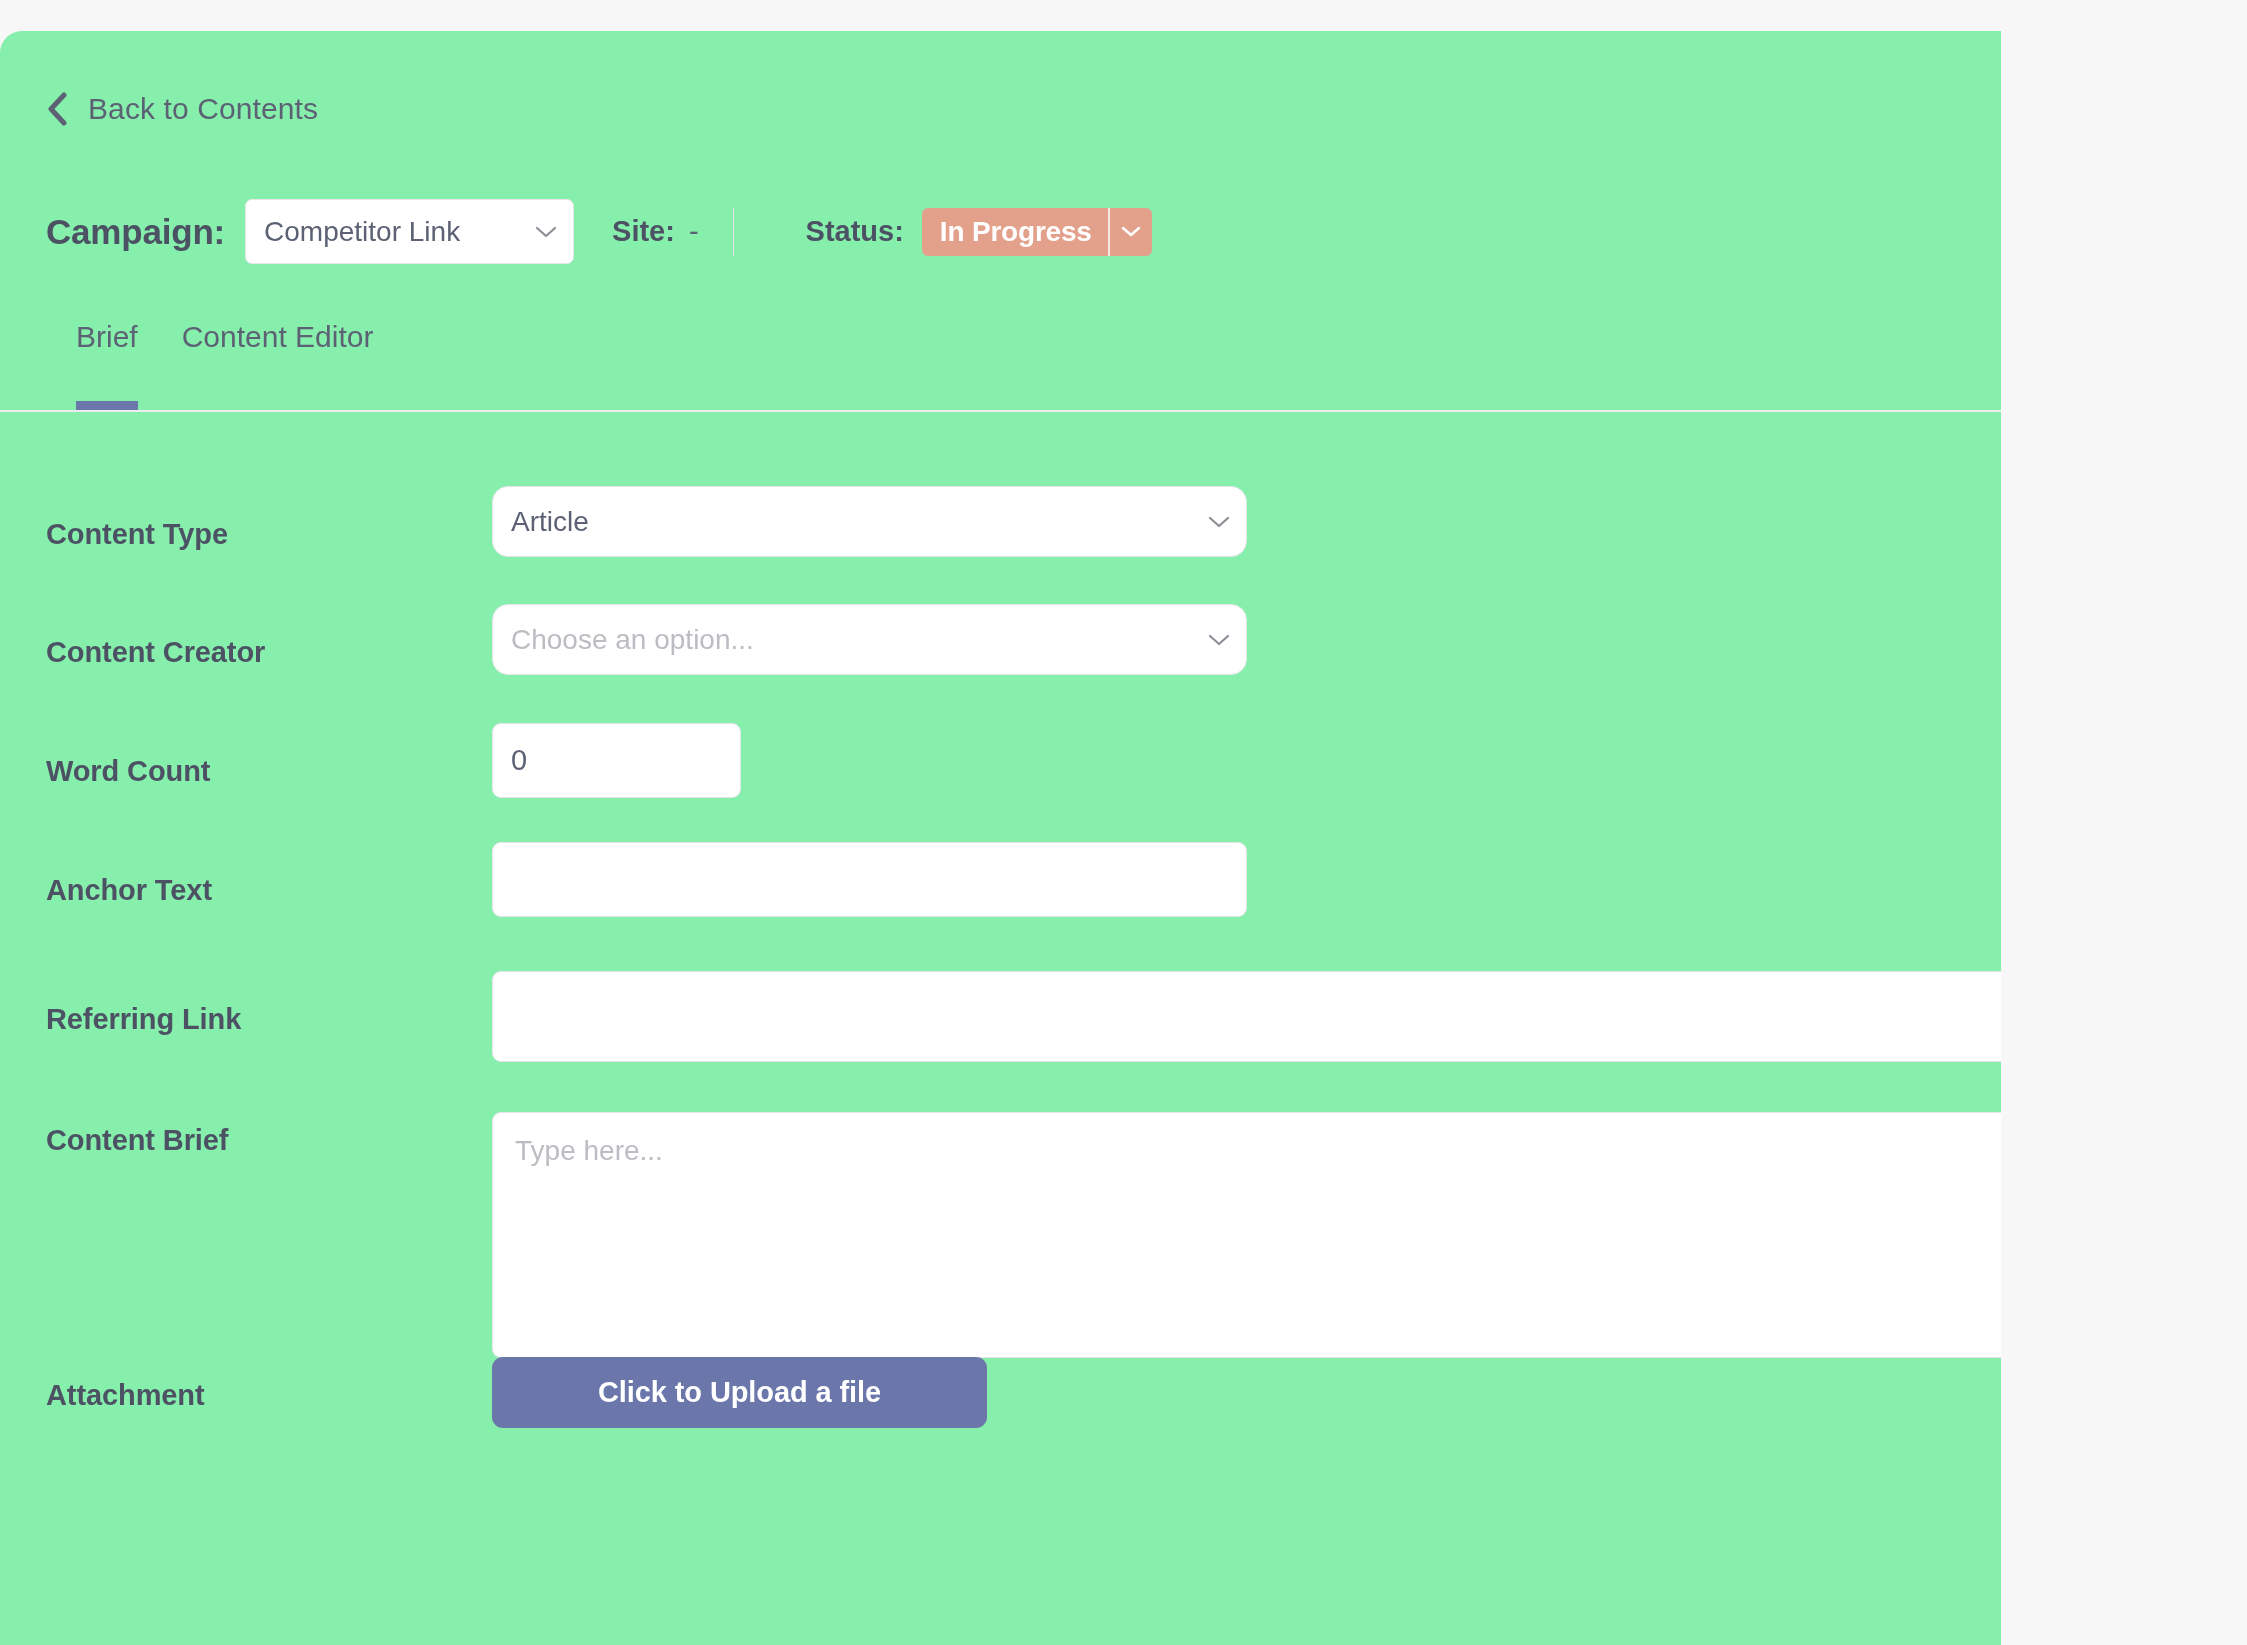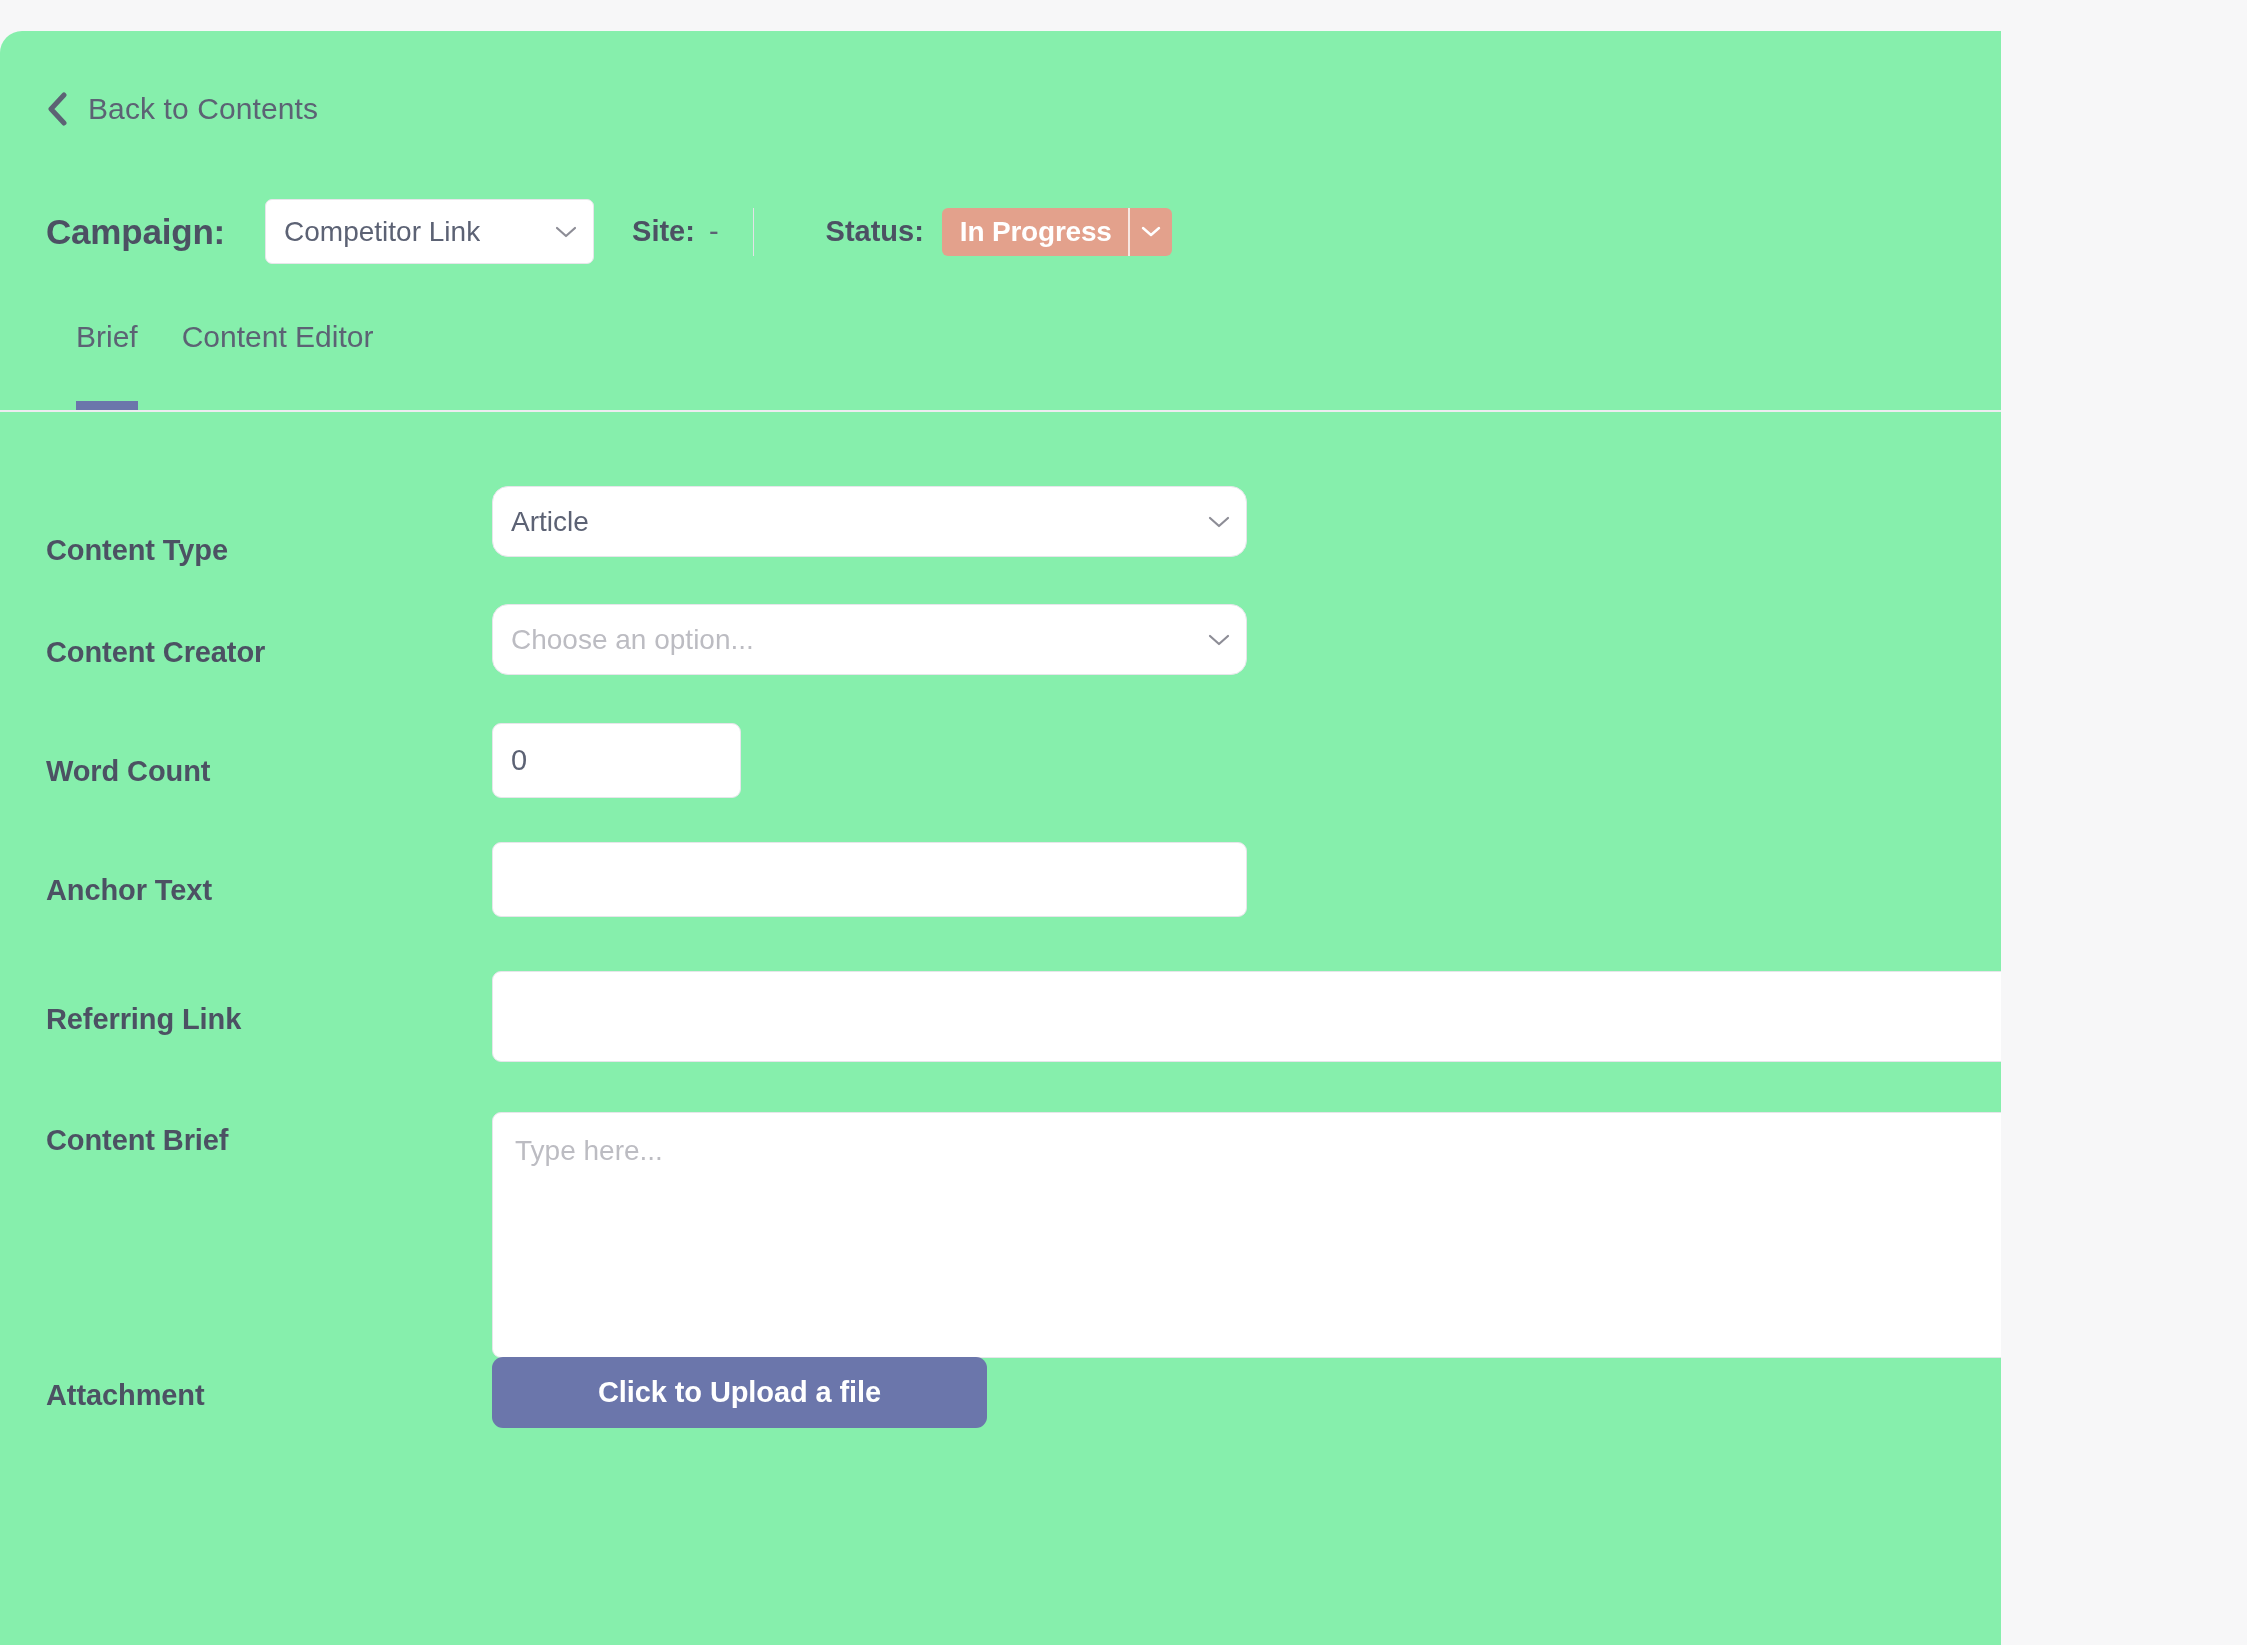--- a/index.html
+++ b/index.html
@@ -75,21 +75,20 @@
     position: relative;
     width: 329px;
     height: 65px;
     border: 1px solid #e6e6ea;
     border-radius: 7px;
     background: #fff;
     display: flex;
     align-items: center;
     padding: 0 44px 0 18px;
     cursor: pointer;
-    margin-left: 20px;
   }
   .campaign-select .sel-text {
     font-size: 28px;
     color: #5c6274;
     white-space: nowrap;
     overflow: hidden;
     text-overflow: ellipsis;
   }
   .sel-caret {
     position: absolute;
@@ -265,21 +264,21 @@
     display: flex;
     align-items: center;
     justify-content: center;
     white-space: nowrap;
     letter-spacing: -0.1px;
     font-weight: bold;
   }
 
   
   #row-content-type  { top: 0px; }
-  #row-content-type .field-label { top: 32px; margin-top: 16px; }
+  #row-content-type .field-label { top: 32px; }
   #row-content-type .field-control { top: 0px; }
   #ctl-content-type { width: 755px; height: 71px; }
 
   #row-content-creator { top: 118px; }
   #row-content-creator .field-label { top: 32px; }
   #row-content-creator .field-control { top: 0px; }
   #ctl-content-creator { width: 755px; height: 71px; }
 
   #row-word-count { top: 237px; }
   #row-word-count .field-label { top: 32px; }

